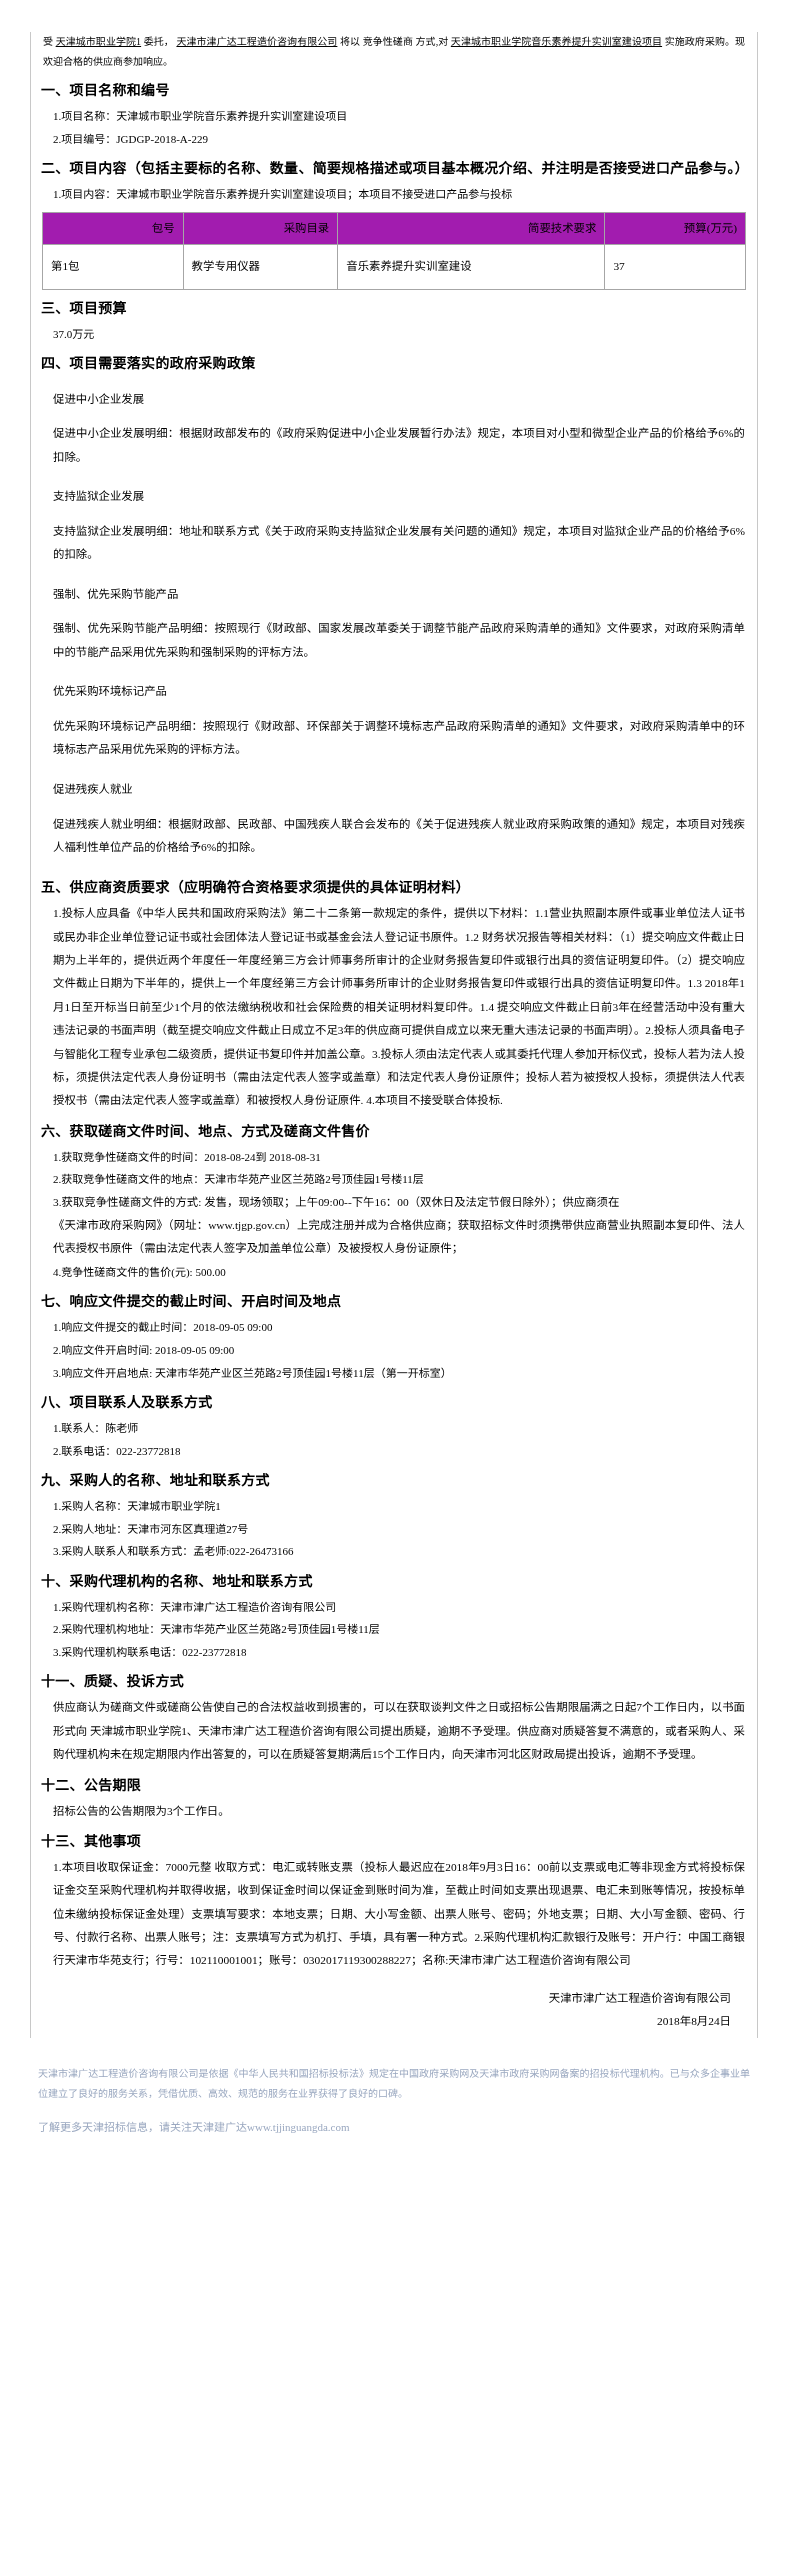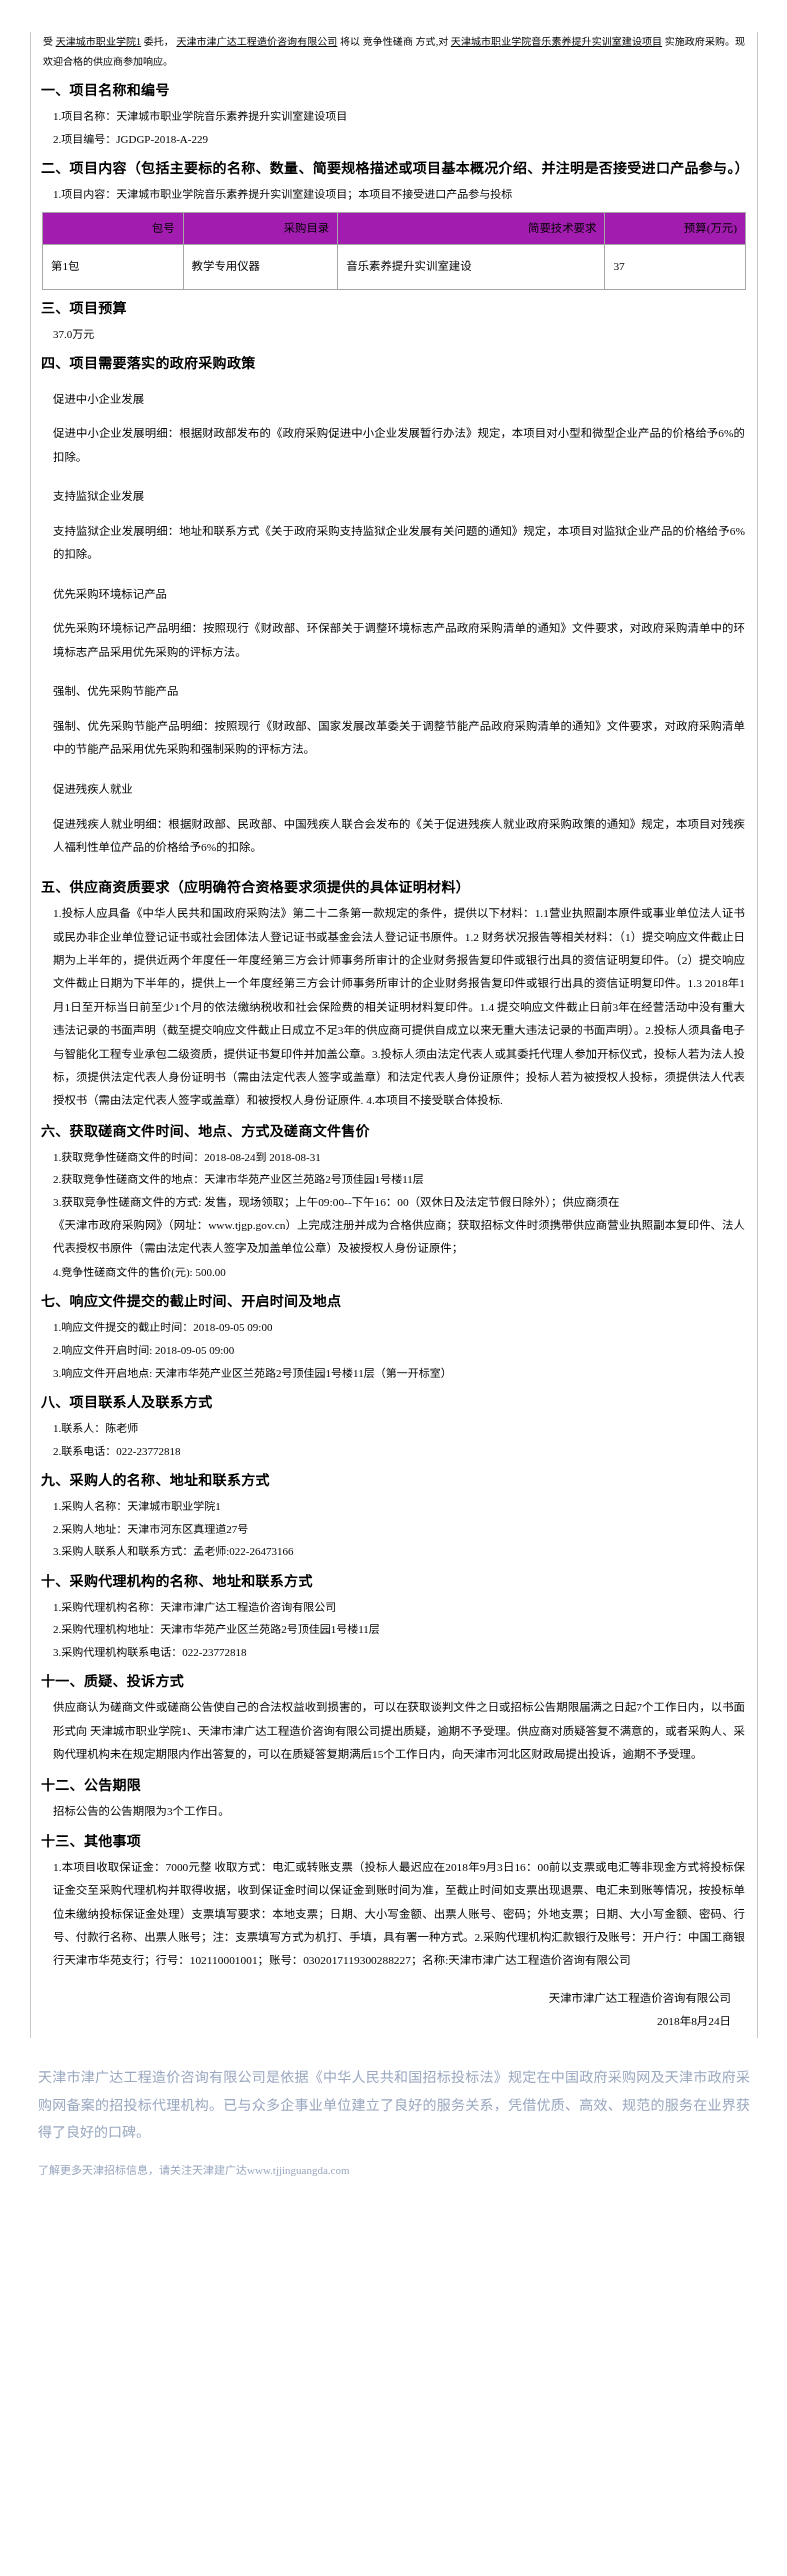--- a/index.html
+++ b/index.html
@@ -116,21 +116,21 @@
   .sign-area {
     margin-top: 14px;
     padding-right: 18px;
     font-size: 11.4px;
     line-height: 2.0;
     text-align: right;
   }
 
   .footer-note {
     margin: 26px 38px 10px 38px;
-    font-size: 14px;
+    font-size: 10px;
     line-height: 1.95;
     color: #9aa8c0;
     text-align: justify;
   }
   .footer-note2 {
     margin: 14px 38px 30px 38px;
     font-size: 11px;
     line-height: 1.9;
     color: #9aa8c0;
   }
@@ -193,27 +193,27 @@
       <p class="policy-title">促进中小企业发展</p>
       <p class="policy-detail">促进中小企业发展明细：根据财政部发布的《政府采购促进中小企业发展暂行办法》规定，本项目对小型和微型企业产品的价格给予6%的扣除。</p>
     </div>
 
     <div class="policy-block">
       <p class="policy-title">支持监狱企业发展</p>
       <p class="policy-detail">支持监狱企业发展明细：地址和联系方式《关于政府采购支持监狱企业发展有关问题的通知》规定，本项目对监狱企业产品的价格给予6%的扣除。</p>
     </div>
 
     <div class="policy-block">
+      <p class="policy-title">强制、优先采购节能产品</p>
+      <p class="policy-detail">强制、优先采购节能产品明细：按照现行《财政部、国家发展改革委关于调整节能产品政府采购清单的通知》文件要求，对政府采购清单中的节能产品采用优先采购和强制采购的评标方法。</p>
+    </div>
+
+    <div class="policy-block">
       <p class="policy-title">优先采购环境标记产品</p>
       <p class="policy-detail">优先采购环境标记产品明细：按照现行《财政部、环保部关于调整环境标志产品政府采购清单的通知》文件要求，对政府采购清单中的环境标志产品采用优先采购的评标方法。</p>
-    </div>
-
-    <div class="policy-block">
-      <p class="policy-title">强制、优先采购节能产品</p>
-      <p class="policy-detail">强制、优先采购节能产品明细：按照现行《财政部、国家发展改革委关于调整节能产品政府采购清单的通知》文件要求，对政府采购清单中的节能产品采用优先采购和强制采购的评标方法。</p>
     </div>
 
     <div class="policy-block">
       <p class="policy-title">促进残疾人就业</p>
       <p class="policy-detail">促进残疾人就业明细：根据财政部、民政部、中国残疾人联合会发布的《关于促进残疾人就业政府采购政策的通知》规定，本项目对残疾人福利性单位产品的价格给予6%的扣除。</p>
     </div>
 
     <h2 class="sec">五、供应商资质要求（应明确符合资格要求须提供的具体证明材料）</h2>
     <p class="para">1.投标人应具备《中华人民共和国政府采购法》第二十二条第一款规定的条件，提供以下材料：1.1营业执照副本原件或事业单位法人证书或民办非企业单位登记证书或社会团体法人登记证书或基金会法人登记证书原件。1.2 财务状况报告等相关材料：（1）提交响应文件截止日期为上半年的，提供近两个年度任一年度经第三方会计师事务所审计的企业财务报告复印件或银行出具的资信证明复印件。（2）提交响应文件截止日期为下半年的，提供上一个年度经第三方会计师事务所审计的企业财务报告复印件或银行出具的资信证明复印件。1.3 2018年1月1日至开标当日前至少1个月的依法缴纳税收和社会保险费的相关证明材料复印件。1.4 提交响应文件截止日前3年在经营活动中没有重大违法记录的书面声明（截至提交响应文件截止日成立不足3年的供应商可提供自成立以来无重大违法记录的书面声明）。2.投标人须具备电子与智能化工程专业承包二级资质，提供证书复印件并加盖公章。3.投标人须由法定代表人或其委托代理人参加开标仪式，投标人若为法人投标，须提供法定代表人身份证明书（需由法定代表人签字或盖章）和法定代表人身份证原件；投标人若为被授权人投标，须提供法人代表授权书（需由法定代表人签字或盖章）和被授权人身份证原件. 4.本项目不接受联合体投标.</p>
 

